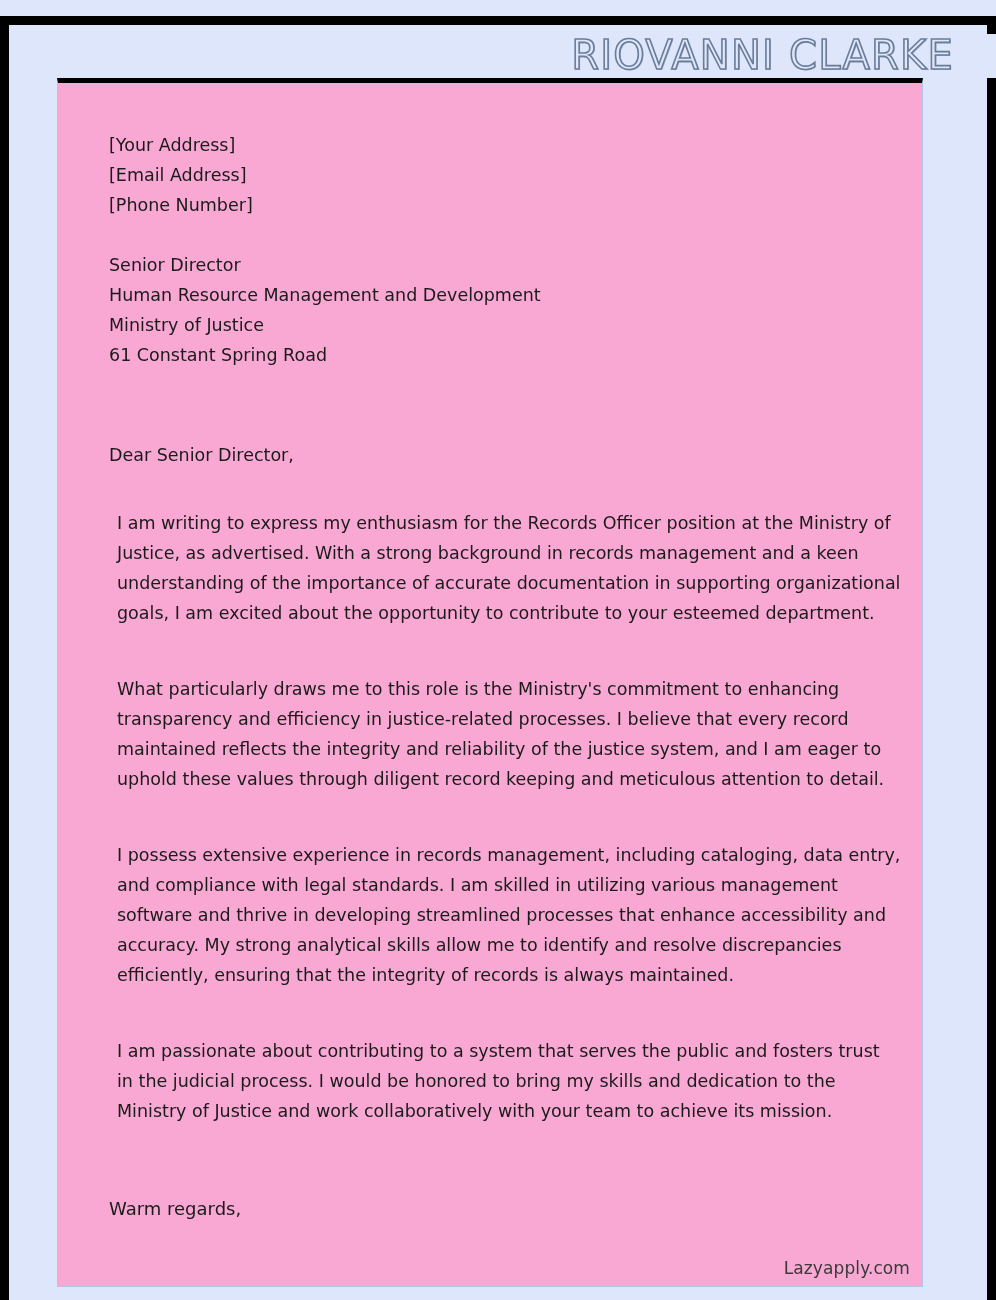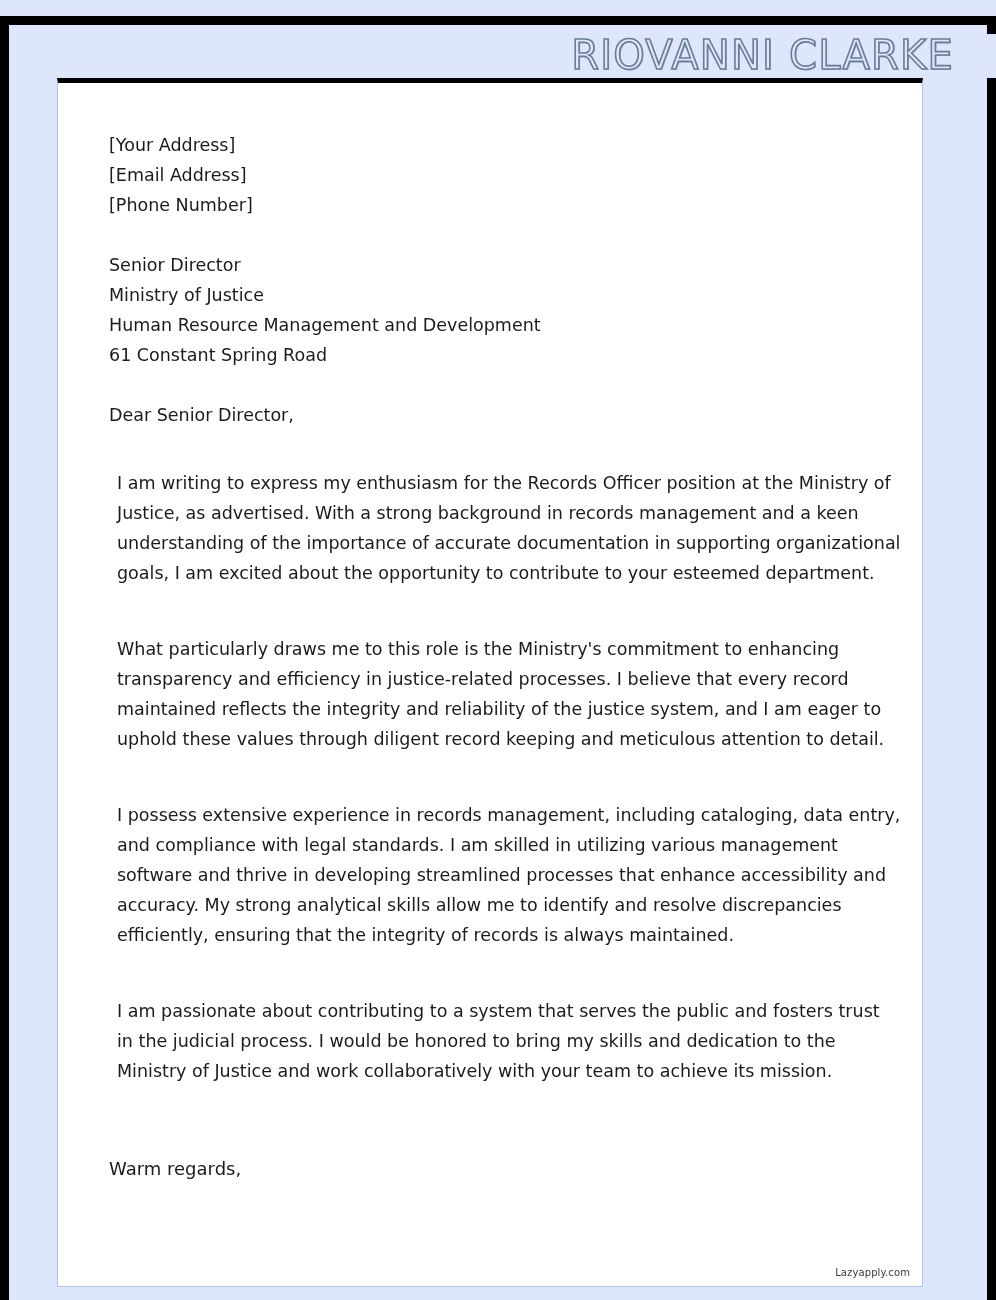--- a/index.html
+++ b/index.html
@@ -55,21 +55,21 @@
     white-space: nowrap;
   }
 
   
   .page {
     position: absolute;
     left: 48px;
     top: 53px;
     width: 866px;
     height: 1209px;
-    background: #ffffff;
+    background: #f9a8d4;
     box-sizing: border-box;
     border-top: 5px solid #000000;
     border-left: 1px solid #aec6ea;
     border-right: 1px solid #aec6ea;
     border-bottom: 1px solid #aec6ea;
     overflow: hidden;
     padding-left: 9px;
   }
 
   .page-inner {
@@ -86,20 +86,21 @@
     color: #1b1b1b;
     white-space: pre;
   }
 
   .block-gap { height: 30px; }
 
   .salutation {
     font-size: 17.5px;
     line-height: 30px;
     color: #1b1b1b;
+    margin-top: 40px;
   }
 
   .para {
     font-size: 17.5px;
     line-height: 30px;
     color: #1b1b1b;
     margin: 8px;
     text-align: left;
   }
 
@@ -107,21 +108,21 @@
     font-size: 18px;
     line-height: 30px;
     color: #1b1b1b;
   }
 
   
   .watermark {
     position: absolute;
     right: 12px;
     bottom: 8px;
-    font-size: 10px;
+    font-size: 17px;
     color: #3a3a3a;
     letter-spacing: 0.1px;
   }
 
   
   .signature {
     position: absolute;
     left: 99px;
     top: 1270px;
     font-size: 17.5px;
@@ -144,22 +145,22 @@
       <div>
         <div class="addr-line">[Your Address]</div>
         <div class="addr-line">[Email Address]</div>
         <div class="addr-line">[Phone Number]</div>
       </div>
 
       <div class="block-gap"></div>
 
       <div>
         <div class="recip-line">Senior Director</div>
+        <div class="recip-line">Human Resource Management and Development</div>
         <div class="recip-line">Ministry of Justice</div>
-        <div class="recip-line">Human Resource Management and Development</div>
         <div class="recip-line">61 Constant Spring Road</div>
       </div>
 
       <div class="block-gap"></div>
 
       <div class="salutation">Dear Senior Director,</div>
 
       <div class="block-gap"></div>
 
       <p class="para">I am writing to express my enthusiasm for the Records Officer position at the Ministry of Justice, as advertised. With a strong background in records management and a keen understanding of the importance of accurate documentation in supporting organizational goals, I am excited about the opportunity to contribute to your esteemed department.</p>

